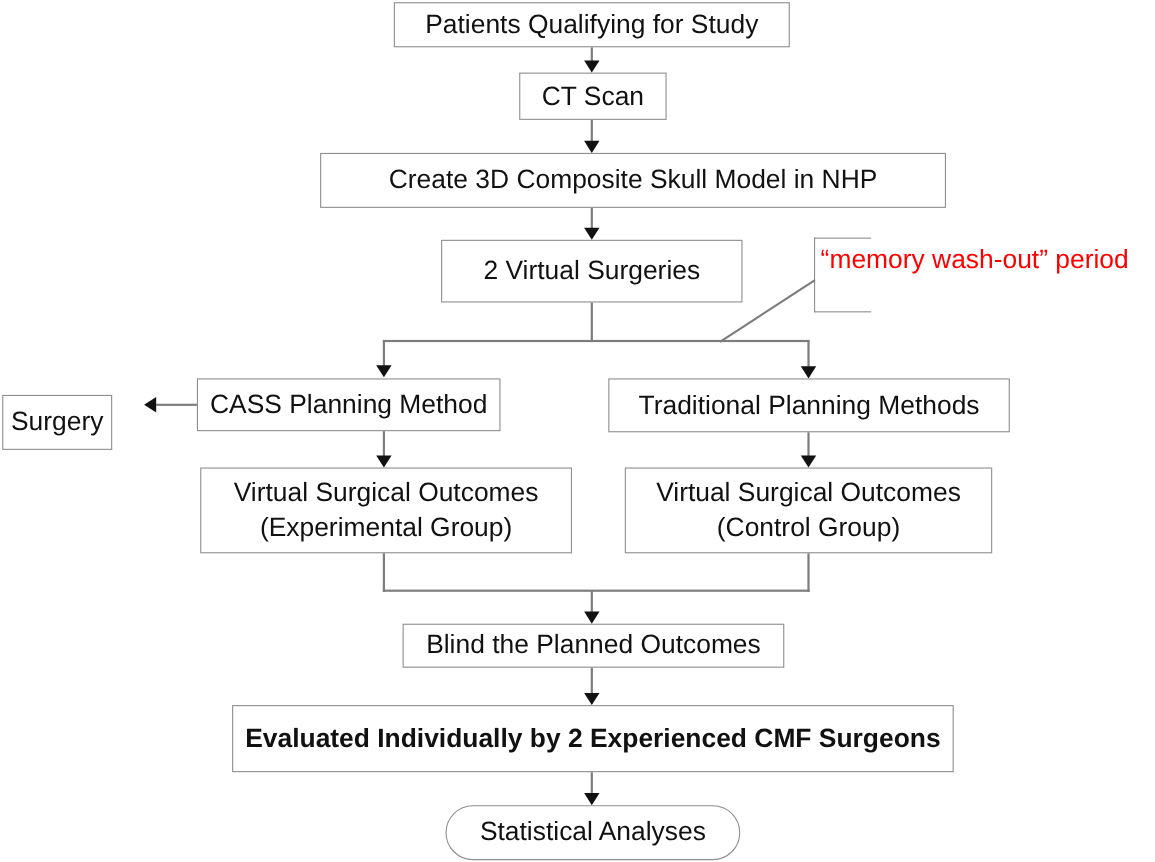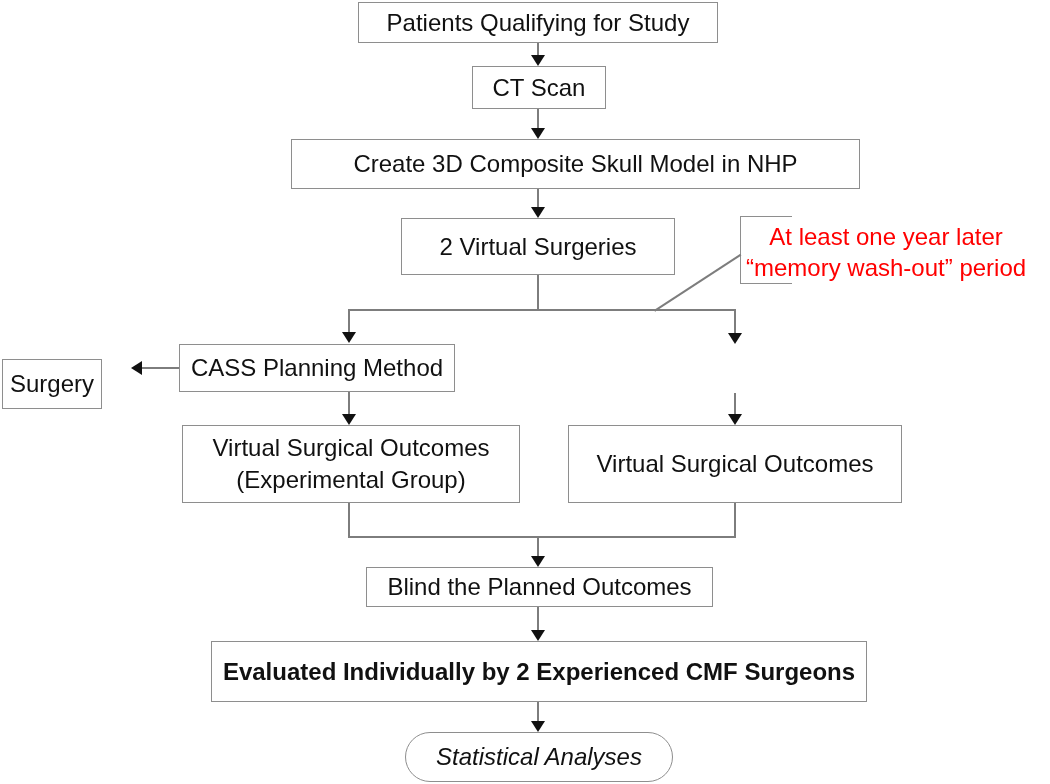--- a/index.html
+++ b/index.html
@@ -50,21 +50,21 @@
   #ctscan     {left:472px;top:66px; width:134px;height:43px;}
   #skullmodel {left:291px;top:139px;width:569px;height:50px;}
   #virtual2   {left:401px;top:218px;width:274px;height:57px;}
   #surgery    {left:2px;  top:343px;width:100px;height:50px;margin-top:16px;}
   #cass       {left:179px;top:344px;width:276px;height:48px;}
   #traditional{left:553px;top:344px;width:365px;height:49px;}
   #outexp     {left:182px;top:425px;width:338px;height:78px;line-height:1.35;}
   #outctrl    {left:568px;top:425px;width:334px;height:78px;line-height:1.35;}
   #blind      {left:366px;top:567px;width:347px;height:40px;}
   #evaluated  {left:211px;top:641px;width:656px;height:61px;font-weight:bold;}
-  #stats      {left:405px;top:732px;width:268px;height:50px;font-style:italic;}
+  #stats      {left:405px;top:732px;width:268px;height:50px;}
   #callout    {left:740px;top:216px;width:52px;height:68px;}
   #rednote    {left:746px;top:221px;}
 </style>
 </head>
 <body style="background: rgb(255, 255, 255);">
 
 <div class="canvas">
 
   <div class="node" id="patients">
     <span class="l">Patients Qualifying for Study</span>
@@ -83,45 +83,48 @@
   </div>
 
   <div class="node" id="surgery">
     <span class="l">Surgery</span>
   </div>
 
   <div class="node" id="cass">
     <span class="l">CASS Planning Method</span>
   </div>
 
+  <div class="node" id="traditional">
+    <span class="l">Traditional Planning Methods</span>
+  </div>
 
   <div class="node" id="outexp">
     <span class="l">Virtual Surgical Outcomes</span>
     <span class="l">(Experimental Group)</span>
   </div>
 
   <div class="node" id="outctrl">
     <span class="l">Virtual Surgical Outcomes</span>
+    <span class="l">(Control Group)</span>
   </div>
 
   <div class="node" id="blind">
     <span class="l">Blind the Planned Outcomes</span>
   </div>
 
   <div class="node" id="evaluated">
     <span class="l">Evaluated Individually by 2 Experienced CMF Surgeons</span>
   </div>
 
   <div class="node stadium" id="stats">
     <span class="l">Statistical Analyses</span>
   </div>
 
   <div class="callout" id="callout"></div>
   <div class="red-note" id="rednote">
-    <span class="l">At least one year later</span>
     <span class="l">“memory wash-out” period</span>
   </div>
   <div class="diag" style="left:654px;top:310px;width:103px;transform:rotate(-33.1deg);"></div>
 
   <div class="vline" style="left:537px;top:43px;height:13px;"></div>
   <div class="ah-down" style="left:531px;top:55px;"></div>
 
   <div class="vline" style="left:537px;top:109px;height:20px;"></div>
   <div class="ah-down" style="left:531px;top:128px;"></div>
 

